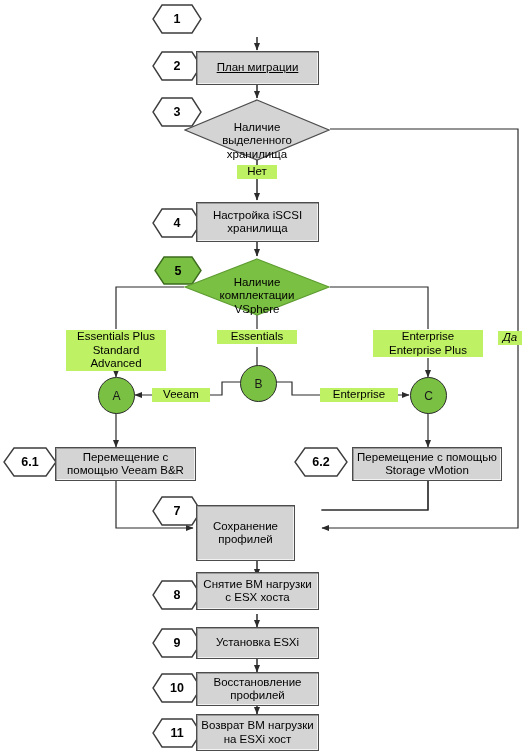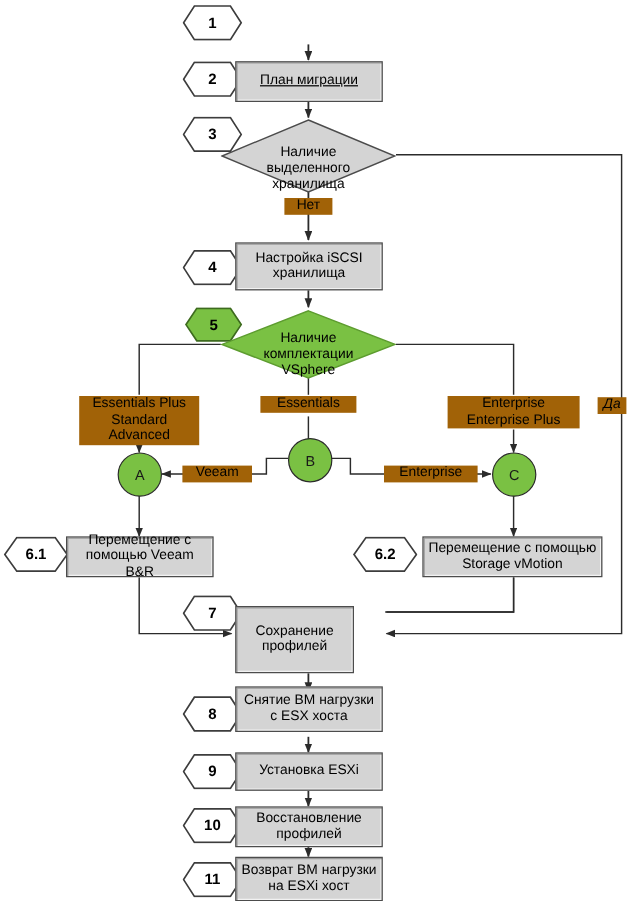--- a/index.html
+++ b/index.html
@@ -29,21 +29,21 @@
   .diam svg{position:absolute;left:0;top:0;}
   .diam .dtxt{position:absolute;left:0;top:0;width:100%;height:100%;
     display:flex;align-items:flex-end;justify-content:center;text-align:center;
     font-size:11.5px;line-height:13.5px;color:#000;}
 
   
   .circ{position:absolute;border-radius:50%;background:#7ac143;border:1.6px solid #2b2b2b;
     display:flex;align-items:center;justify-content:center;font-size:12px;color:#1a1a1a;}
 
   
-  .lbl{position:absolute;font-size:11.5px;line-height:13.5px;color:#000;text-align:center;white-space:pre;background:#a16207;}
+  .lbl{position:absolute;font-size:11.5px;line-height:13.5px;color:#000;text-align:center;white-space:pre;background:#bef264;}
 </style>
 </head>
 <body>
 
 <div id="stage">
 
   <svg id="wires" viewBox="0 0 526 751">
     <defs>
       <marker id="ah" markerWidth="9" markerHeight="9" refX="7.4" refY="3.2" orient="auto" markerUnits="userSpaceOnUse">
         <path d="M0,0 L8,3.2 L0,6.4 z" fill="#2b2b2b"></path>
@@ -186,21 +186,21 @@
 
   <div class="lbl" style="left:152px;top:388px;width:58px;">Veeam</div>
   <div class="lbl" style="left:320px;top:388px;width:78px;">Enterprise</div>
 
   <div class="hexwrap" style="left:3px;top:447px;width:54px;height:30px;">
     <svg width="54" height="30" viewBox="0 0 54 30">
         <polygon points="11,1 43,1 53,15 43,29 11,29 1,15" fill="#ffffff" stroke="#3d3d3d" stroke-width="1.4"></polygon>
       </svg>
     <div class="num">6.1</div>
   </div>
-  <div class="node proc" style="left:55px;top:447px;width:123px;height:34px;">
+  <div class="node proc" style="left:55px;top:447px;width:141px;height:34px;">
     <div class="inner">
       <div>Перемещение с</div>
       <div>помощью Veeam B&amp;R</div>
     </div>
   </div>
 
   <div class="hexwrap" style="left:294px;top:447px;width:54px;height:30px;">
     <svg width="54" height="30" viewBox="0 0 54 30">
         <polygon points="11,1 43,1 53,15 43,29 11,29 1,15" fill="#ffffff" stroke="#3d3d3d" stroke-width="1.4"></polygon>
       </svg>

